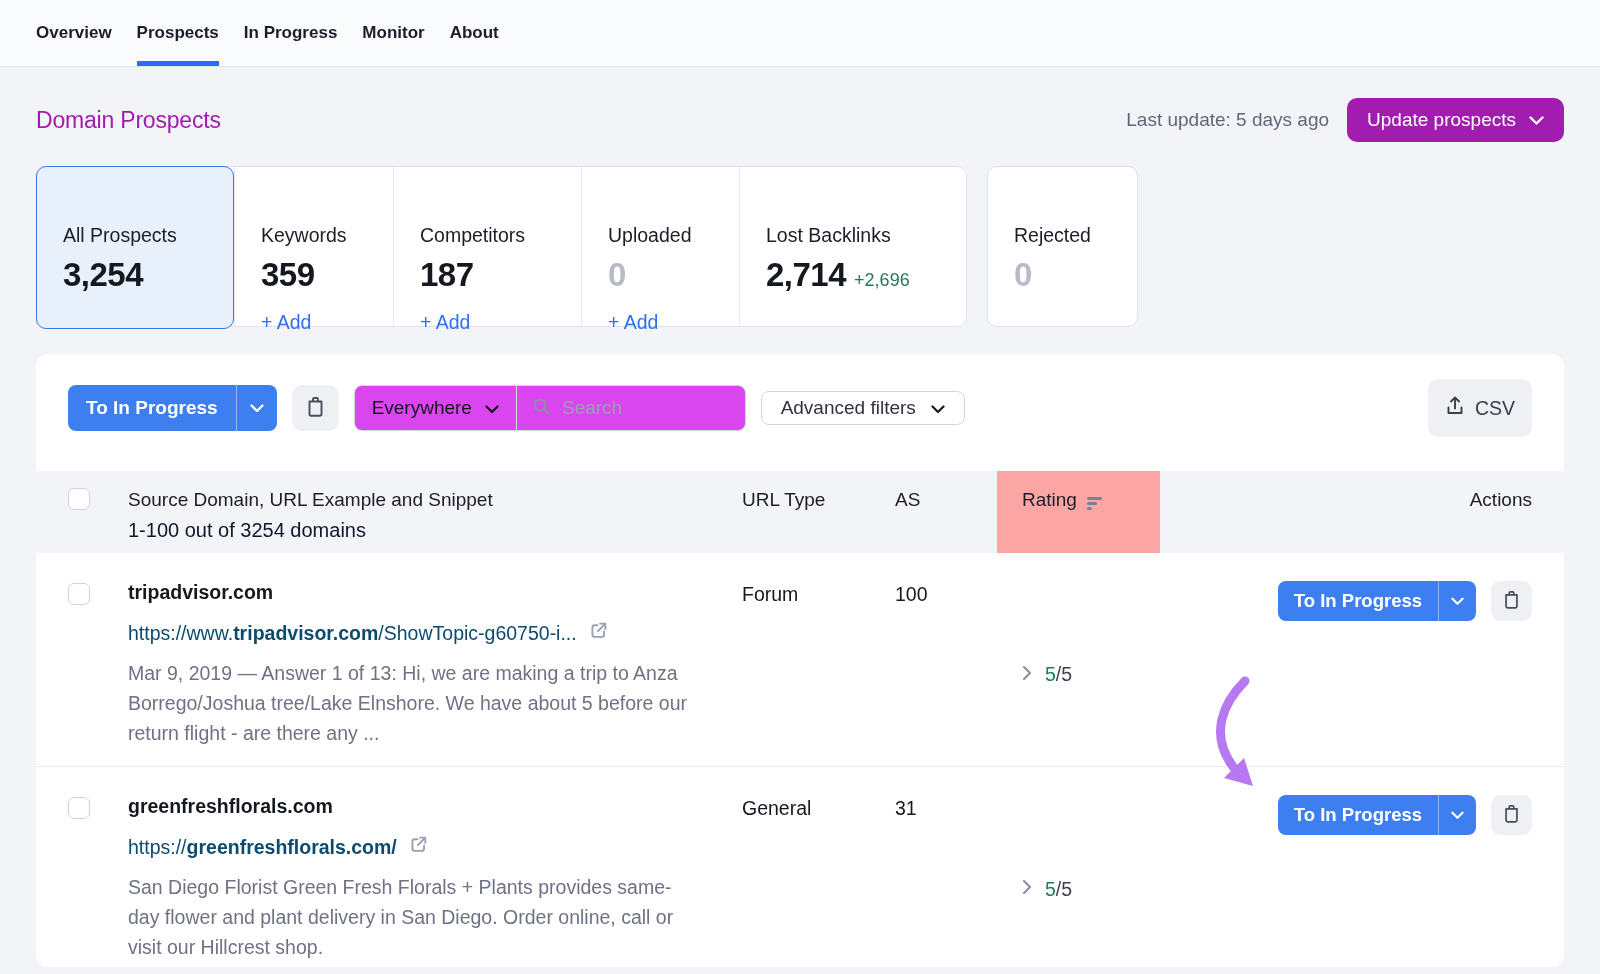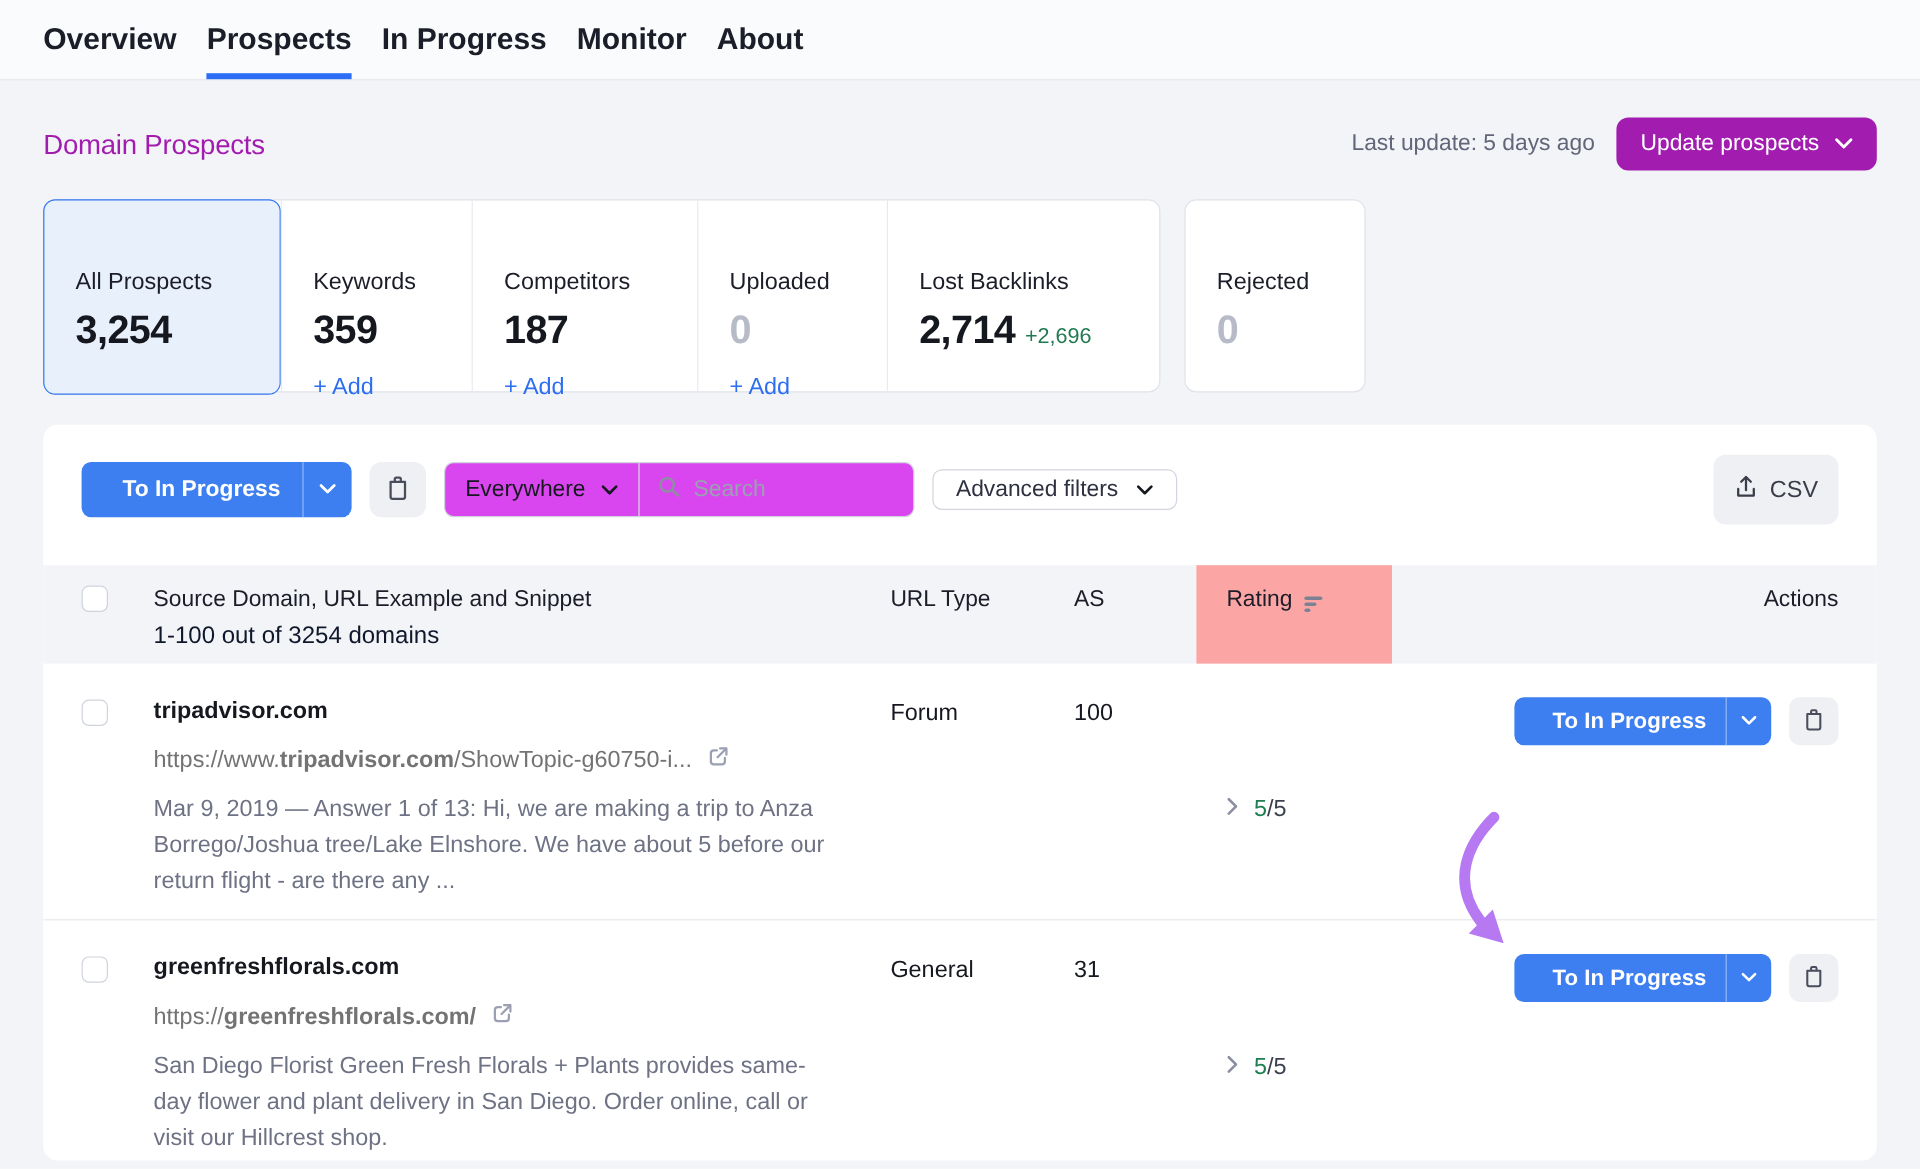--- a/index.html
+++ b/index.html
@@ -10,21 +10,21 @@
     color:#1b1d28;
     position:relative;
     overflow:hidden;
   }
   
   .topnav {
     height:67px; background:#fafbfd; border-bottom:1px solid #e3e5ea;
     display:flex; align-items:stretch; padding:0 36px; gap:25px;
   }
   .tab {
-    display:flex; align-items:center; font-size:25px; font-weight:600;
+    display:flex; align-items:center; font-size:17px; font-weight:600;
     color:#1b1d28; cursor:pointer; border-bottom:5px solid transparent; padding-top:5px;
   }
   .tab.active { border-bottom-color:#2b6ef5; }
   
   .page-head { display:flex; align-items:center; padding:0 36px; margin-top:31px; height:44px; }
   .page-title { font-size:23px; font-weight:400; color:#a21caf; letter-spacing:-0.2px; }
   .head-right { margin-left:auto; display:flex; align-items:center; gap:18px; }
   .last-update { font-size:19px; color:#62667a; }
   .btn-green {
     background:#a21caf; color:#fff; font-size:19px; font-weight:400;
@@ -49,21 +49,21 @@
   .card-delta { font-size:18px; color:#217a52; font-weight:400; margin-left:8px; letter-spacing:0; }
   .card-add { font-size:19.5px; color:#2d6ff0; margin-top:17px; cursor:pointer; display:inline-block; }
   .rejected-card {
     margin-left:20px; width:151px; height:161px; background:#fff;
     border:1px solid #dfe2e9; border-radius:10px; padding:23px 26px;
   }
   
   .panel { margin:27px 36px 0; background:#fff; border-radius:12px; height:613px; overflow:hidden; position:relative; }
   
   .toolbar { display:flex; align-items:center; padding:25px 32px 0; gap:15px; }
-  .split-btn { display:flex; border-radius:8px; overflow:hidden; background:#3d7ff0; color:#fff; height:46px; cursor:pointer;padding-left:16px; }
+  .split-btn { display:flex; border-radius:8px; overflow:hidden; background:#3d7ff0; color:#fff; height:46px; cursor:pointer; }
   .split-main { padding:0 18px; display:flex; align-items:center; font-size:19px; font-weight:700; }
   .split-caret { width:41px; display:flex; align-items:center; justify-content:center; border-left:1px solid rgba(255,255,255,.45); }
   .icon-btn {
     width:47px; height:46px; background:#eef0f4; border-radius:10px;
     display:flex; align-items:center; justify-content:center; cursor:pointer; border:none;
   }
   .scope-search { display:flex; align-items:center; height:46px; border:1px solid #d2d5de; border-radius:8px; background:#d946ef; width:392px; }
   .scope { padding:0 17px; font-size:19px; display:flex; align-items:center; gap:13px; height:100%; border-right:1px solid #d8dbe2; cursor:pointer; color:#16181f; }
   .searchbox { flex:1; display:flex; align-items:center; gap:11px; padding:0 15px; }
   .search-input { border:none; outline:none; font-size:19px; font-family:inherit; width:150px; color:#1b1d28; background:transparent; }
@@ -77,21 +77,21 @@
   .th-sub { font-size:20px; color:#0f172a; margin-top:8px; font-weight:400; }
   .th-rating { background:#fca5a5; height:82px; padding:18px 0 0 25px; display:flex; align-items:center; gap:10px; align-items:flex-start; }
   .th-rating .lab { font-size:19px; color:#1b1d28; }
   .th-actions { text-align:right; padding-top:18px; }
   .cb { width:22px; height:22px; border:1.5px solid #cfd3dc; border-radius:6px; background:#fff; cursor:pointer; }
   .cb.head { margin-top:17px; }
   .cb.row { margin-top:2px; }
   .trow { padding-top:28px; height:214px; }
   .trow.first { border-bottom:1px solid #e8e9ee; }
   .domain { font-size:19.5px; font-weight:700; color:#16181f; }
-  .url-line { margin-top:16px; font-size:19.5px; display:flex; align-items:center; gap:11px; color:#737373; }
+  .url-line { margin-top:16px; font-size:19.5px; display:flex; align-items:center; gap:11px; color:#0c4a6e; }
   .url-bold { font-weight:700; }
   .snippet { margin-top:12px; font-size:19.5px; line-height:30px; color:#6e7284; max-width:567px; }
   .cell-plain { font-size:19.5px; color:#16181f; padding-top:2px; }
   .cell-rating { display:flex; align-items:center; gap:13px; padding-left:25px; padding-top:2px; }
   .rating-val { font-size:19.5px; color:#1e7d52; }
   .rating-max { font-size:19.5px; color:#3c3f4e; }
   .cell-actions { display:flex; justify-content:flex-end; align-items:flex-start; gap:15px; }
   .row-split { height:40px; }
   .row-split .split-main { font-size:18.5px; padding:0 16px; }
   .row-split .split-caret { width:38px; }

